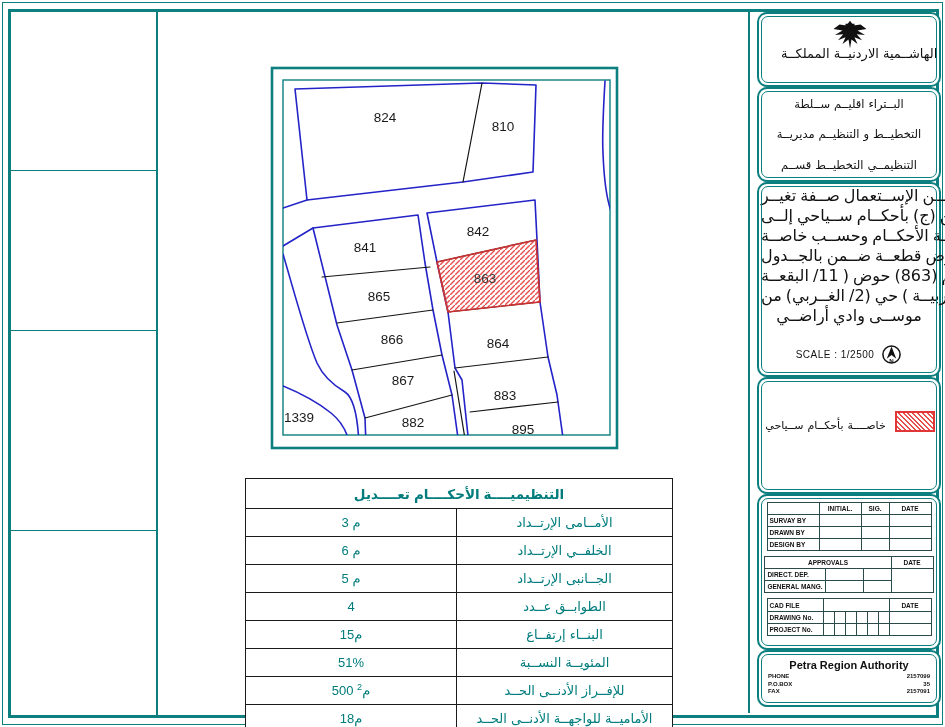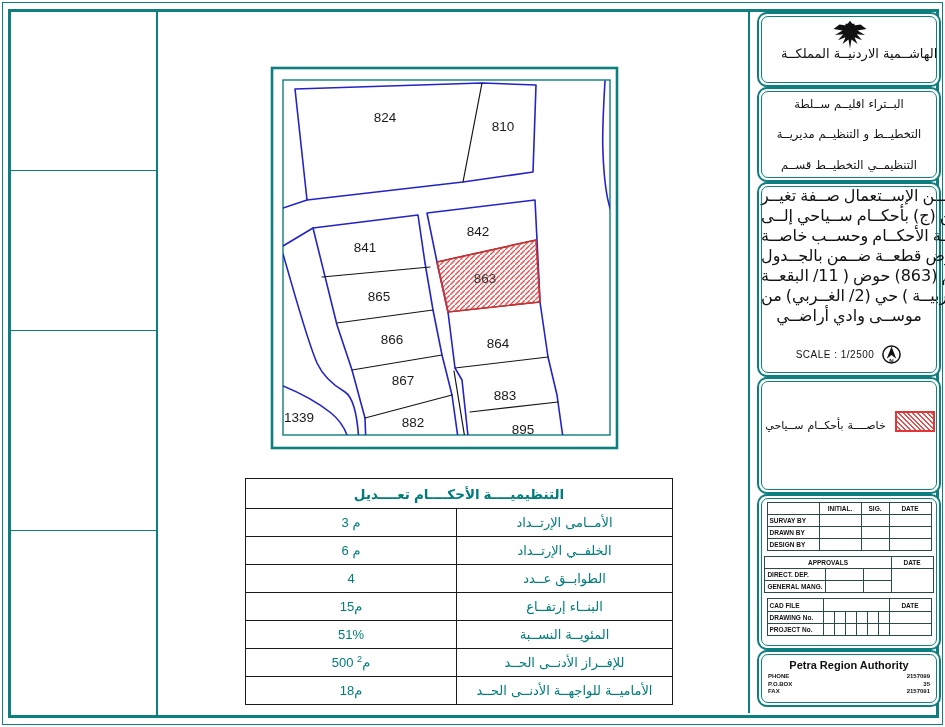--- a/index.html
+++ b/index.html
@@ -133,20 +133,24 @@
         </tr>
     <tr>
       <td class="val">3 م</td>
       <td class="arline"><span class="arw">الإرتــداد</span><span class="arw">الأمــامى</span></td>
     </tr>
     <tr>
       <td class="val">6 م</td>
       <td class="arline"><span class="arw">الإرتــداد</span><span class="arw">الخلفــي</span></td>
     </tr>
     <tr>
+      <td class="val">5 م</td>
+      <td class="arline"><span class="arw">الإرتــداد</span><span class="arw">الجــانبى</span></td>
+    </tr>
+    <tr>
       <td class="val">4</td>
       <td class="arline"><span class="arw">عــدد</span><span class="arw">الطوابــق</span></td>
     </tr>
     <tr>
       <td class="val">15م</td>
       <td class="arline"><span class="arw">إرتفــاع</span><span class="arw">البنــاء</span></td>
     </tr>
     <tr>
       <td class="val">51%</td>
       <td class="arline"><span class="arw">النســبة</span><span class="arw">المئويــة</span></td>

